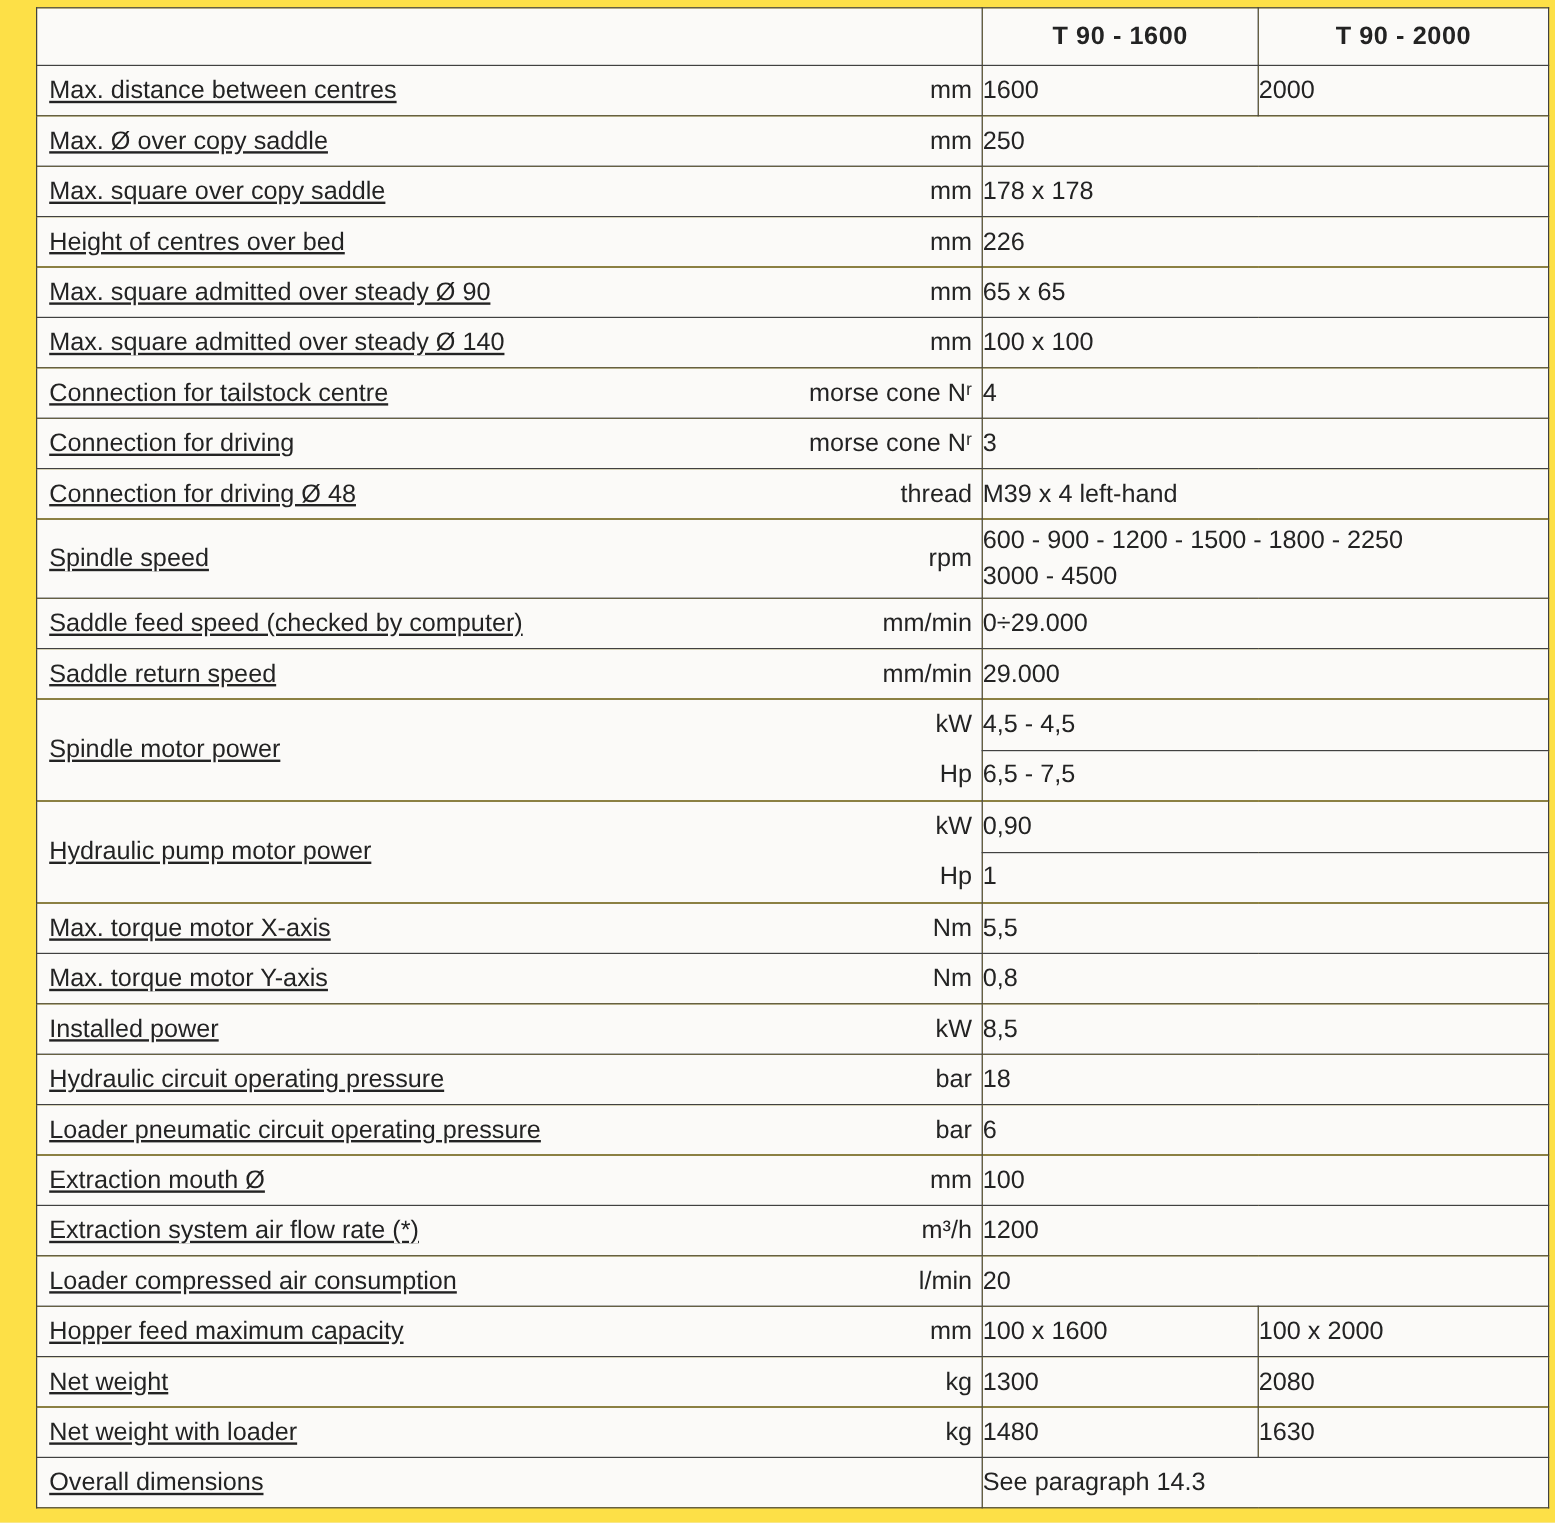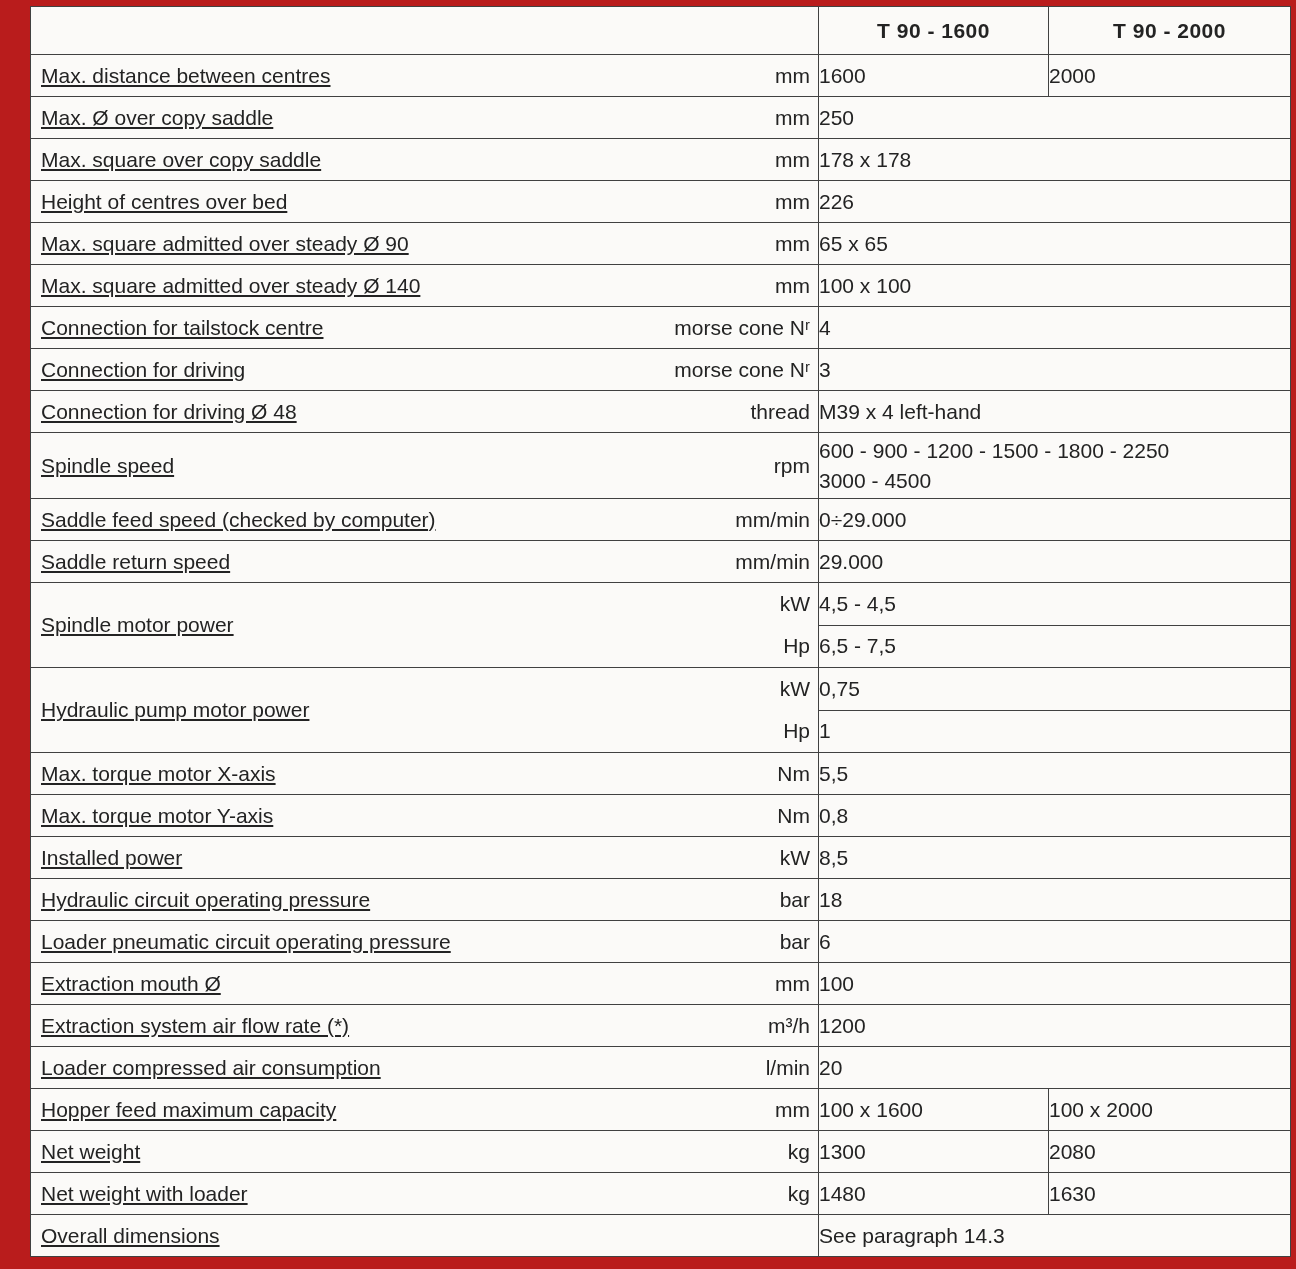--- a/index.html
+++ b/index.html
@@ -4,21 +4,21 @@
 <style>
   html, body {
     margin: 0;
     padding: 0;
     background: #f3f2ef;
   }
   .page {
     position: relative;
     width: 1296px;
     height: 1269px;
-    background: #b91c1c;
+    background: #fde047;
     box-sizing: border-box;
     padding: 6px 0 0 30px;
     overflow: hidden;
     font-family: "Liberation Sans", "DejaVu Sans", sans-serif;
     color: #232323;
   }
   table.spec {
     border-collapse: collapse;
     table-layout: fixed;
     width: 1260px;
@@ -237,21 +237,21 @@
     <tr>
       <td class="lu" rowspan="2">
             <div class="lu-row">
         <span class="lbl">Hydraulic pump motor power</span>
         <span class="units-stack">
           <span class="unit">kW</span>
           <span class="unit">Hp</span>
         </span>
       </div>
           </td>
-      <td class="val" colspan="2">0,75</td>
+      <td class="val" colspan="2">0,90</td>
     </tr>
     <tr>
       <td class="val" colspan="2">1</td>
     </tr>
 
     <tr>
       <td class="lu">
             <div class="lu-row">
         <span class="lbl">Max. torque motor X-axis</span>
         <span class="unit">Nm</span>

